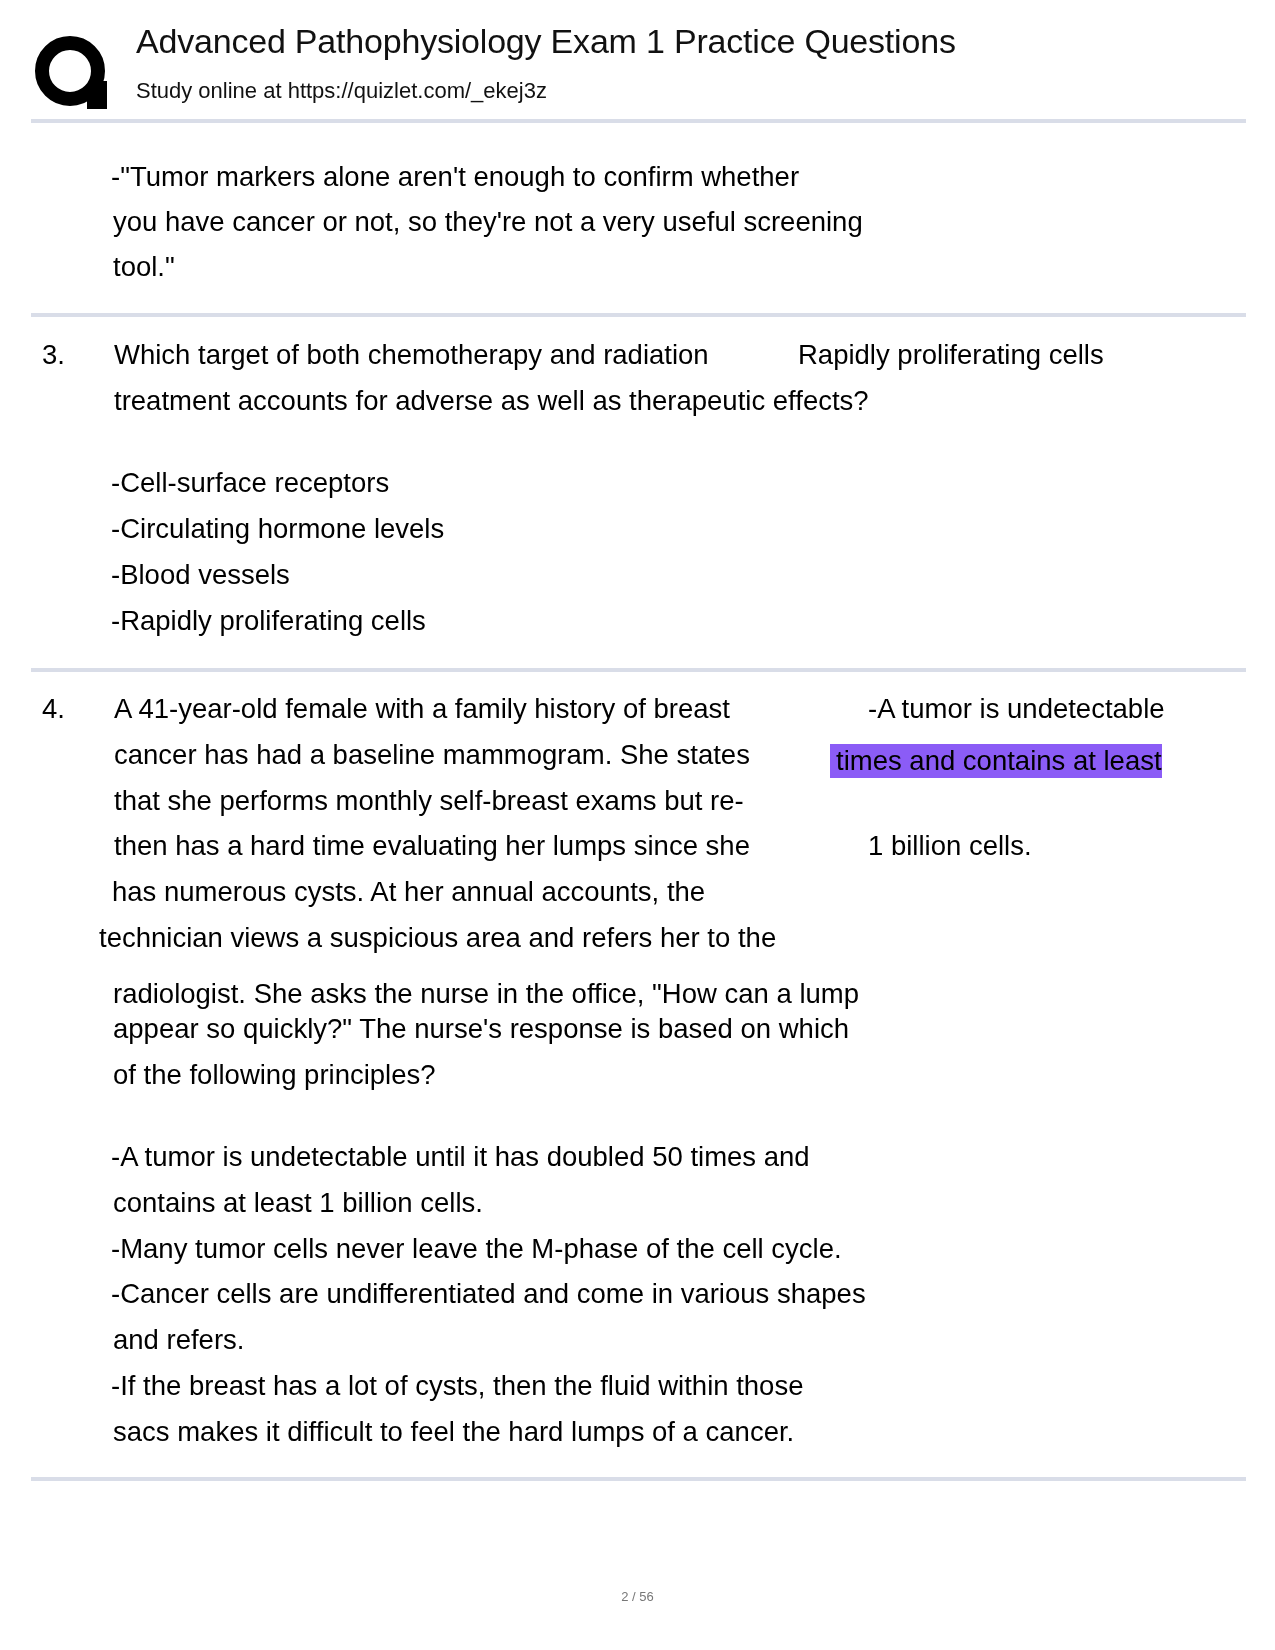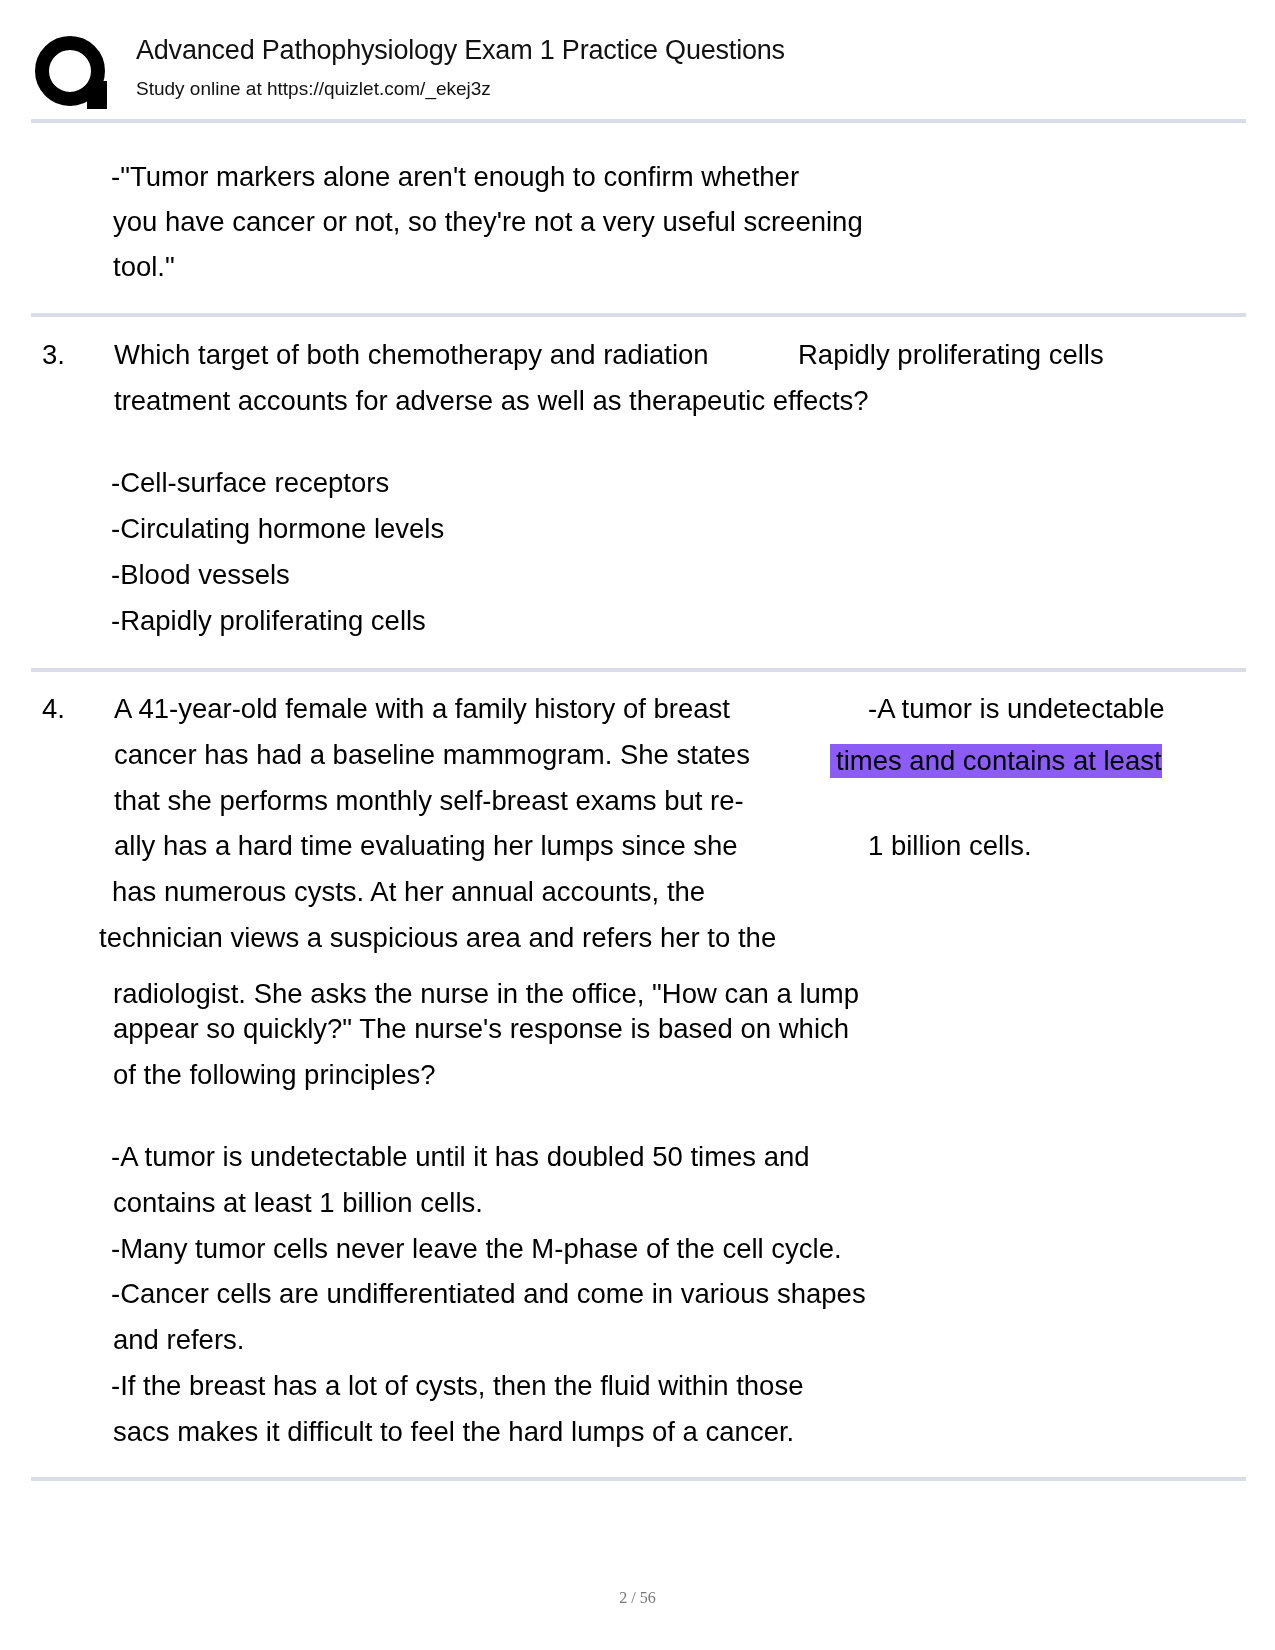--- a/index.html
+++ b/index.html
@@ -1,26 +1,26 @@
 <!DOCTYPE html>
 <html><head>
   <meta charset="utf-8">
   <style>
     html, body { margin: 0; padding: 0; background: #ffffff; }
     body { width: 1275px; height: 1650px; position: relative; overflow: hidden;
            font-family: "Liberation Sans", "DejaVu Sans", sans-serif; color: #000; }
     .abs { position: absolute; white-space: pre; }
     .logo { position: absolute; left: 33px; top: 33px; width: 80px; height: 80px; }
-    .title { left: 136px; top: 35px; font-size: 27px; color: #111; letter-spacing: -0.2px; }
-    .subtitle { left: 136px; top: 78px; font-size: 19px; color: #111; }
+    .title { left: 136px; top: 22px; font-size: 34px; color: #111; letter-spacing: -0.2px; }
+    .subtitle { left: 136px; top: 78px; font-size: 22px; color: #111; }
     .divider { position: absolute; left: 31px; width: 1215px; height: 4px; background: #d9dde8; }
     .line { position: absolute; white-space: pre; font-size: 27.5px; line-height: 34px; color: #000; }
     .qnum { position: absolute; font-size: 27.5px; line-height: 34px; }
     .footer { position: absolute; top: 1589px; left: 0; width: 1275px; text-align: center;
-              font-size: 16px; color: #777; font-family: Liberation Serif, serif; }
+              font-size: 13px; color: #777; }
   </style>
 </head>
 <body>
 
 <div>
   <svg class="logo" viewBox="0 0 80 80">
     <ellipse cx="37" cy="38" rx="28" ry="28" fill="none" stroke="#000" stroke-width="14"></ellipse>
     <rect x="54" y="56" width="20" height="20" fill="#000"></rect>
     <rect x="60" y="48" width="14" height="12" fill="#000"></rect>
   </svg>
@@ -47,21 +47,21 @@
   <div class="line" style="left:111px; top:558px">-Blood vessels</div>
   <div class="line" style="left:111px; top:604px">-Rapidly proliferating cells</div>
 </div>
 <div class="divider" style="top:668px"></div>
 
 <div>
   <div class="qnum" style="left:42px; top:692px">4.</div>
   <div class="line" style="left:114px; top:692px">A 41-year-old female with a family history of breast</div>
   <div class="line" style="left:114px; top:738px">cancer has had a baseline mammogram. She states</div>
   <div class="line" style="left:114px; top:784px">that she performs monthly self-breast exams but re-</div>
-  <div class="line" style="left:114px; top:829px">ally has a hard time evaluating her lumps since she</div>
+  <div class="line" style="left:114px; top:829px">then has a hard time evaluating her lumps since she</div>
   <div class="line" style="left:112px; top:875px">has numerous cysts. At her annual accounts, the</div>
   <div class="line" style="left:99px; top:921px">technician views a suspicious area and refers her to the</div>
   <div class="line" style="left:113px; top:977px">radiologist. She asks the nurse in the office, "How can a lump</div>
   <div class="line" style="left:113px; top:1012px">appear so quickly?" The nurse's response is based on which</div>
   <div class="line" style="left:113px; top:1058px">of the following principles?</div>
 
   <div class="line" style="left:868px; top:692px">-A tumor is undetectable</div>
   <div class="line" style="left:868px; top:738px">until it has doubled 30</div>
   <div class="line" style="left:830px; top:744px; background:#8b5cf6; padding-left:6px">times and contains at least</div>
   <div class="line" style="left:868px; top:829px">1 billion cells.</div>

